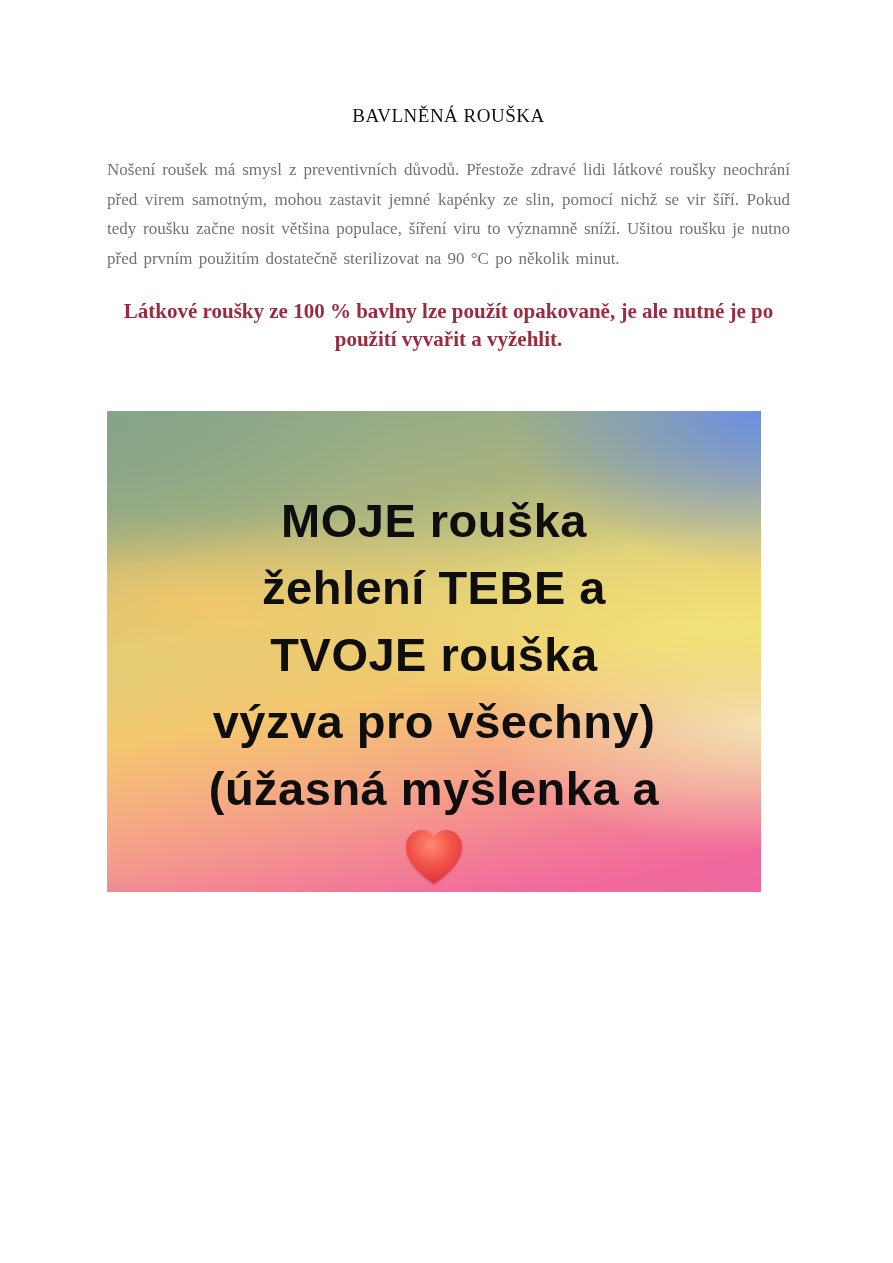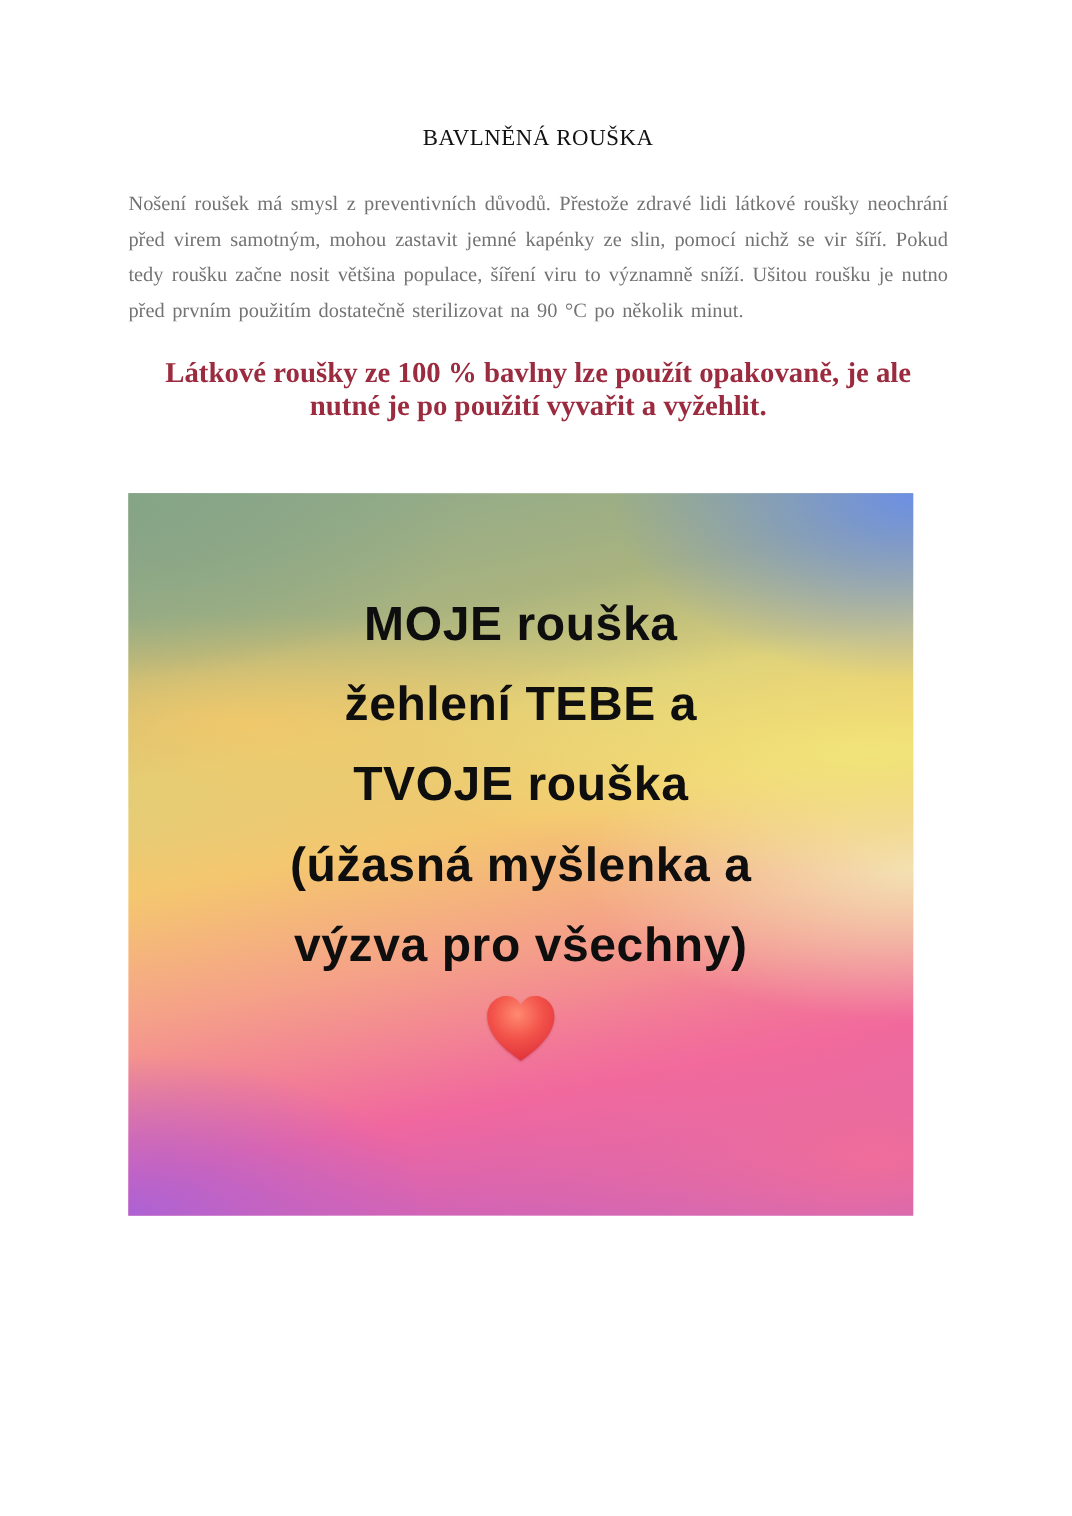--- a/index.html
+++ b/index.html
@@ -3,21 +3,21 @@
 <meta charset="utf-8">
 <style>
   html, body {
     margin: 0;
     padding: 0;
     background: #ffffff;
   }
   .page {
     position: relative;
     width: 893px;
-    height: 1263px;
+    height: 892px;
     margin: 0 auto;
     background: #ffffff;
     overflow: hidden;
     font-family: "Liberation Serif", serif;
     color: #1c1c1c;
   }
   .content {
     padding: 0 103px 0 107px;
   }
   .doc-title {
@@ -34,21 +34,21 @@
     font-size: 17px;
     line-height: 29.5px;
     text-align: justify;
     text-justify: inter-word;
     word-spacing: 2px;
     color: #737373;
   }
   .highlight {
     margin: 24px auto 0 auto;
     max-width: 672px;
-    font-size: 24px;
+    font-size: 21px;
     font-weight: bold;
     line-height: 28px;
     text-align: center;
     color: #9b2b3f;
   }
   .poster {
     position: relative;
     margin: 58px 0 0 0;
     width: 654px;
     height: 602px;
@@ -64,21 +64,21 @@
       linear-gradient(169deg,
         #8ba88c 0%, #a9b37f 20%, #dccf7a 33%,
         #f4c76f 46%, #f5a288 60%, #f0679f 78%,
         #cf63b8 90%, #ad62d4 100%);
   }
   .poster-text {
     padding-top: 76px;
     text-align: center;
     font-family: "Liberation Sans", sans-serif;
     font-weight: bold;
-    font-size: 40px;
+    font-size: 47px;
     line-height: 67px;
     color: #0e0e0e;
     letter-spacing: 0.5px;
   }
   .heart-wrap {
     text-align: center;
     margin-top: 6px;
     line-height: 0;
   }
   .heart-svg {
@@ -98,22 +98,22 @@
     <p class="body-par">Nošení roušek má smysl z preventivních důvodů. Přestože zdravé lidi látkové roušky neochrání před virem samotným, mohou zastavit jemné kapénky ze slin, pomocí nichž se vir šíří. Pokud tedy roušku začne nosit většina populace, šíření viru to významně sníží. Ušitou roušku je nutno před prvním použitím dostatečně sterilizovat na 90 °C po několik minut.</p>
 
     <p class="highlight">Látkové roušky ze 100 % bavlny lze použít opakovaně, je ale nutné je po použití vyvařit a vyžehlit.</p>
 
 
     <figure class="poster">
       <div class="poster-text">
         <div>MOJE rouška</div>
         <div>žehlení TEBE a</div>
         <div>TVOJE rouška</div>
+        <div>výzva pro všechny)</div>
         <div>(úžasná myšlenka a</div>
-        <div>výzva pro všechny)</div>
       </div>
       <div class="heart-wrap">
         <svg class="heart-svg" viewBox="0 0 32 29" aria-hidden="true">
           <defs>
             <radialGradient id="heartGrad" cx="45%" cy="28%" r="85%">
               <stop offset="0%" stop-color="#ff8a70"></stop>
               <stop offset="45%" stop-color="#f25249"></stop>
               <stop offset="100%" stop-color="#d92638"></stop>
             </radialGradient>
           </defs>

